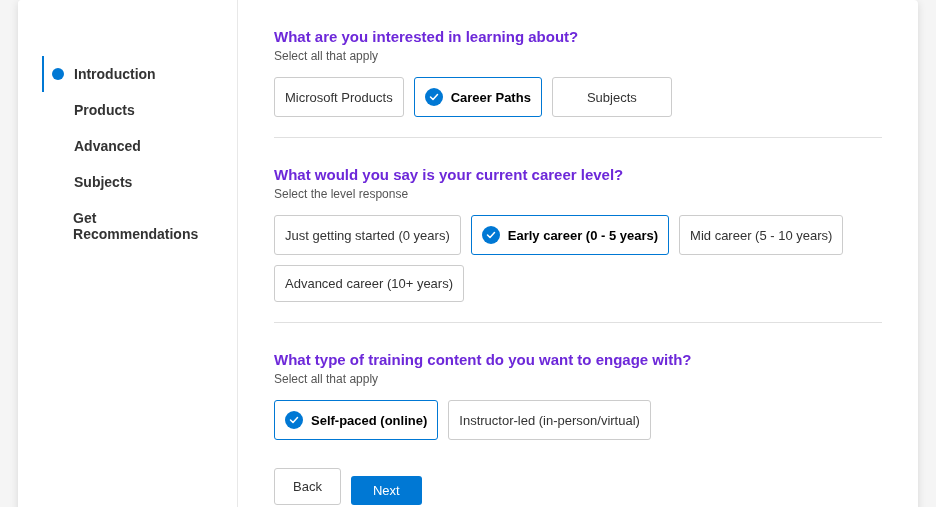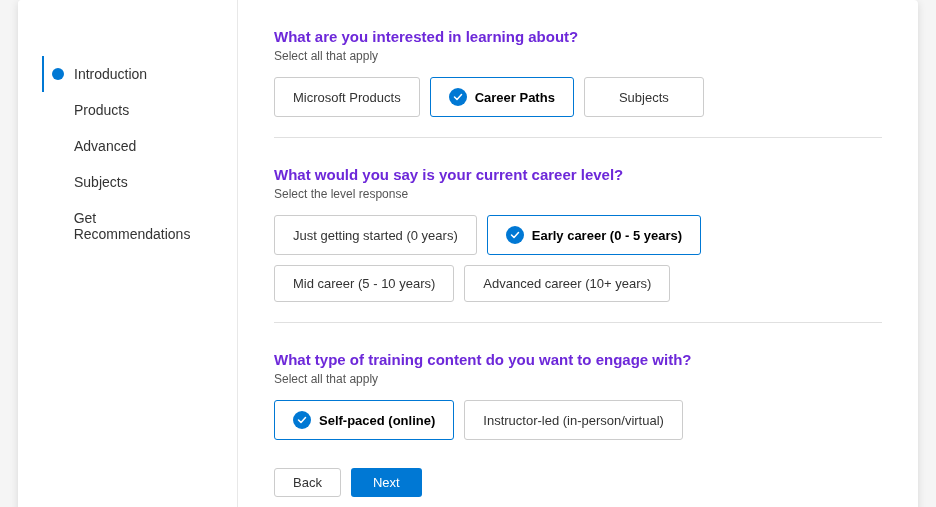--- a/index.html
+++ b/index.html
@@ -47,20 +47,21 @@
     }
     .nav-item {
       display: flex;
       align-items: center;
       padding: 10px 0;
       font-size: 14px;
       color: #333;
       border-left: 2px solid transparent;
       padding-left: 8px;
       cursor: pointer;
+      font-weight: bold;
     }
     .nav-item.active {
       border-left: 2px solid #0078d4;
     }
     .nav-item .dot {
       width: 12px;
       height: 12px;
       border-radius: 50%;
       background: #0078d4;
       margin-right: 10px;
@@ -95,21 +96,21 @@
       display: flex;
       flex-wrap: wrap;
       gap: 10px;
     }
     .option-btn {
       display: flex;
       align-items: center;
       justify-content: center;
       border: 1px solid #ccc;
       border-radius: 3px;
-      padding: 10px 18px;
+      padding: 10px 10px;
       font-size: 13px;
       color: #333;
       background: #fff;
       cursor: pointer;
       min-width: 120px;
       gap: 8px;
       transition: border-color 0.15s;
     }
     .option-btn.selected {
       border-color: #0078d4;
@@ -151,20 +152,21 @@
     }
     .btn-next {
       padding: 7px 22px;
       border: none;
       border-radius: 3px;
       background: #0078d4;
       font-size: 13px;
       color: #fff;
       cursor: pointer;
       font-weight: 500;
+      margin-top: 8px;
     }
   </style>
 </head>
 <body>
 
 <div class="container">
 
   <div class="sidebar">
     <div class="sidebar-title"></div>
     <div class="sidebar-desc"></div>

